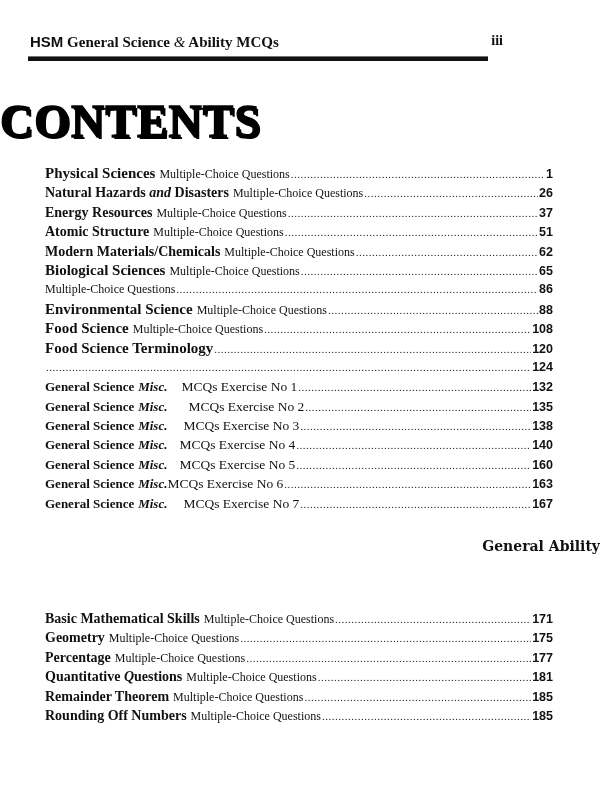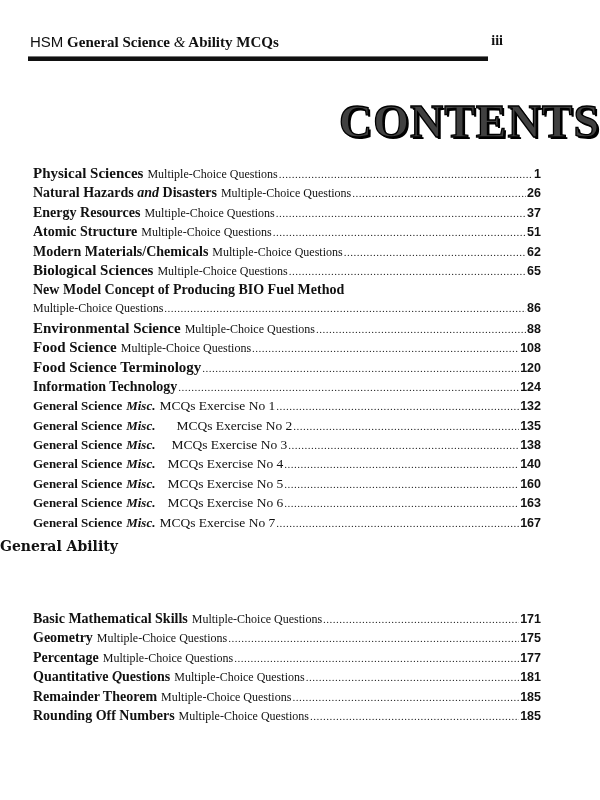--- a/index.html
+++ b/index.html
@@ -4,50 +4,50 @@
 <style>
   html, body { margin:0; padding:0; }
   body {
     width:600px; height:800px; background:#ffffff; position:relative; overflow:hidden;
     font-family:"Liberation Serif", serif; color:#111;
   }
   .header {
     position:absolute; left:30px; top:33px; width:522px; height:20px;
   }
   .header-title { position:absolute; left:0; top:0; font-size:15px; font-weight:bold; white-space:nowrap; }
-  .header-title .brand { font-family:"Liberation Sans", sans-serif; font-weight:normal; }
+  .header-title .brand { font-family:"Liberation Sans", sans-serif; font-weight:bold; }
   .header-title .amp { font-style:italic; font-weight:normal; }
   .header-page { position:absolute; right:49px; top:0; font-size:14px; font-weight:bold; }
   .header-rule {
     position:absolute; left:28px; top:56px; width:460px; height:4px; background:#111;
     border-top:1px solid #777;
   }
   .title {
-    position:absolute; left:0; top:95px; width:600px; text-align:right;
+    position:absolute; left:0; top:95px; width:600px; text-align:left;
     font-family:"Liberation Serif", serif; font-size:46px; font-weight:bold; letter-spacing:1px;
-    color:#404040; -webkit-text-stroke:1.3px #000;
+    color:#000000; -webkit-text-stroke:1.3px #000;
     text-shadow:2px 2px 0 #000;
   }
-  .toc { position:absolute; left:33px; width:508px; }
+  .toc { position:absolute; left:45px; width:508px; }
   .row {
     display:flex; align-items:baseline; white-space:nowrap; height:19.4px; line-height:19.4px;
   }
   .row .main { font-weight:bold; font-size:14px; }
   .row .main.lg { font-size:15px; }
   .row .sub { font-size:12px; margin-left:4px; }
   .row .ital-bold { font-style:italic; }
   .row .plain { font-weight:normal; font-size:13.5px; }
   .row .dots {
     flex:1; overflow:hidden; margin:0 1px; font-size:11px; letter-spacing:0.5px; color:#222;
   }
   .row .dots::before { content:"................................................................................................................................................................................................"; }
   .row .page { font-family:"Liberation Sans", sans-serif; font-weight:bold; font-size:12.5px; }
   .row-wrap .heading { font-weight:bold; font-size:14px; height:19px; line-height:19px; }
   .section-heading {
-    position:absolute; left:0; top:538px; width:600px; text-align:left;
+    position:absolute; left:0; top:538px; width:600px; text-align:right;
     font-family:"DejaVu Serif", serif; font-weight:bold; font-size:14px;
   }
 </style>
 </head>
 <body>
 
 <div class="header">
   <div class="header-title">
     <span class="brand">HSM</span>
     <span>General Science</span>
@@ -95,21 +95,20 @@
     <span class="dots"></span>
     <span class="page">62</span>
   </div>
   <div class="row">
     <span class="main lg">Biological Sciences</span>
     <span class="sub">Multiple-Choice Questions</span>
     <span class="dots"></span>
     <span class="page">65</span>
   </div>
   <div class="row-wrap">
-    <div class="heading">New Model Concept of Producing BIO Fuel Method</div>
     <div class="row">
       <span class="sub" style="margin-left:0">Multiple-Choice Questions</span>
       <span class="dots"></span>
       <span class="page">86</span>
     </div>
   </div>
   <div class="row">
     <span class="main lg">Environmental Science</span>
     <span class="sub">Multiple-Choice Questions</span>
     <span class="dots"></span>
@@ -120,28 +119,27 @@
     <span class="sub">Multiple-Choice Questions</span>
     <span class="dots"></span>
     <span class="page">108</span>
   </div>
   <div class="row">
     <span class="main lg">Food Science Terminology</span>
     <span class="dots"></span>
     <span class="page">120</span>
   </div>
   <div class="row">
-    <span class="main">Information Technology</span>
     <span class="dots"></span>
     <span class="page">124</span>
   </div>
   <div class="row">
     <span class="main" style="font-size:13px">General Science</span>
     <span class="main ital-bold" style="font-size:13px;margin-left:4px">Misc.</span>
-    <span class="plain" style="margin-left:4px">MCQs Exercise No 1</span>
+    <span class="plain" style="margin-left:14px">MCQs Exercise No 1</span>
     <span class="dots"></span>
     <span class="page">132</span>
   </div>
   <div class="row">
     <span class="main" style="font-size:13px">General Science</span>
     <span class="main ital-bold" style="font-size:13px;margin-left:4px">Misc.</span>
     <span class="plain" style="margin-left:21px">MCQs Exercise No 2</span>
     <span class="dots"></span>
     <span class="page">135</span>
   </div>
@@ -162,28 +160,28 @@
   <div class="row">
     <span class="main" style="font-size:13px">General Science</span>
     <span class="main ital-bold" style="font-size:13px;margin-left:4px">Misc.</span>
     <span class="plain" style="margin-left:12px">MCQs Exercise No 5</span>
     <span class="dots"></span>
     <span class="page">160</span>
   </div>
   <div class="row">
     <span class="main" style="font-size:13px">General Science</span>
     <span class="main ital-bold" style="font-size:13px;margin-left:4px">Misc.</span>
-    <span class="plain" style="margin-left:12px">MCQs Exercise No 6</span>
+    <span class="plain" style="margin-left:0">MCQs Exercise No 6</span>
     <span class="dots"></span>
     <span class="page">163</span>
   </div>
   <div class="row">
     <span class="main" style="font-size:13px">General Science</span>
     <span class="main ital-bold" style="font-size:13px;margin-left:4px">Misc.</span>
-    <span class="plain" style="margin-left:4px">MCQs Exercise No 7</span>
+    <span class="plain" style="margin-left:16px">MCQs Exercise No 7</span>
     <span class="dots"></span>
     <span class="page">167</span>
   </div>
 </div>
 
 <div class="section-heading">General Ability</div>
 
 <div class="toc" style="top:568px;margin-top:41px;">
   <div class="row">
     <span class="main">Basic Mathematical Skills</span>

